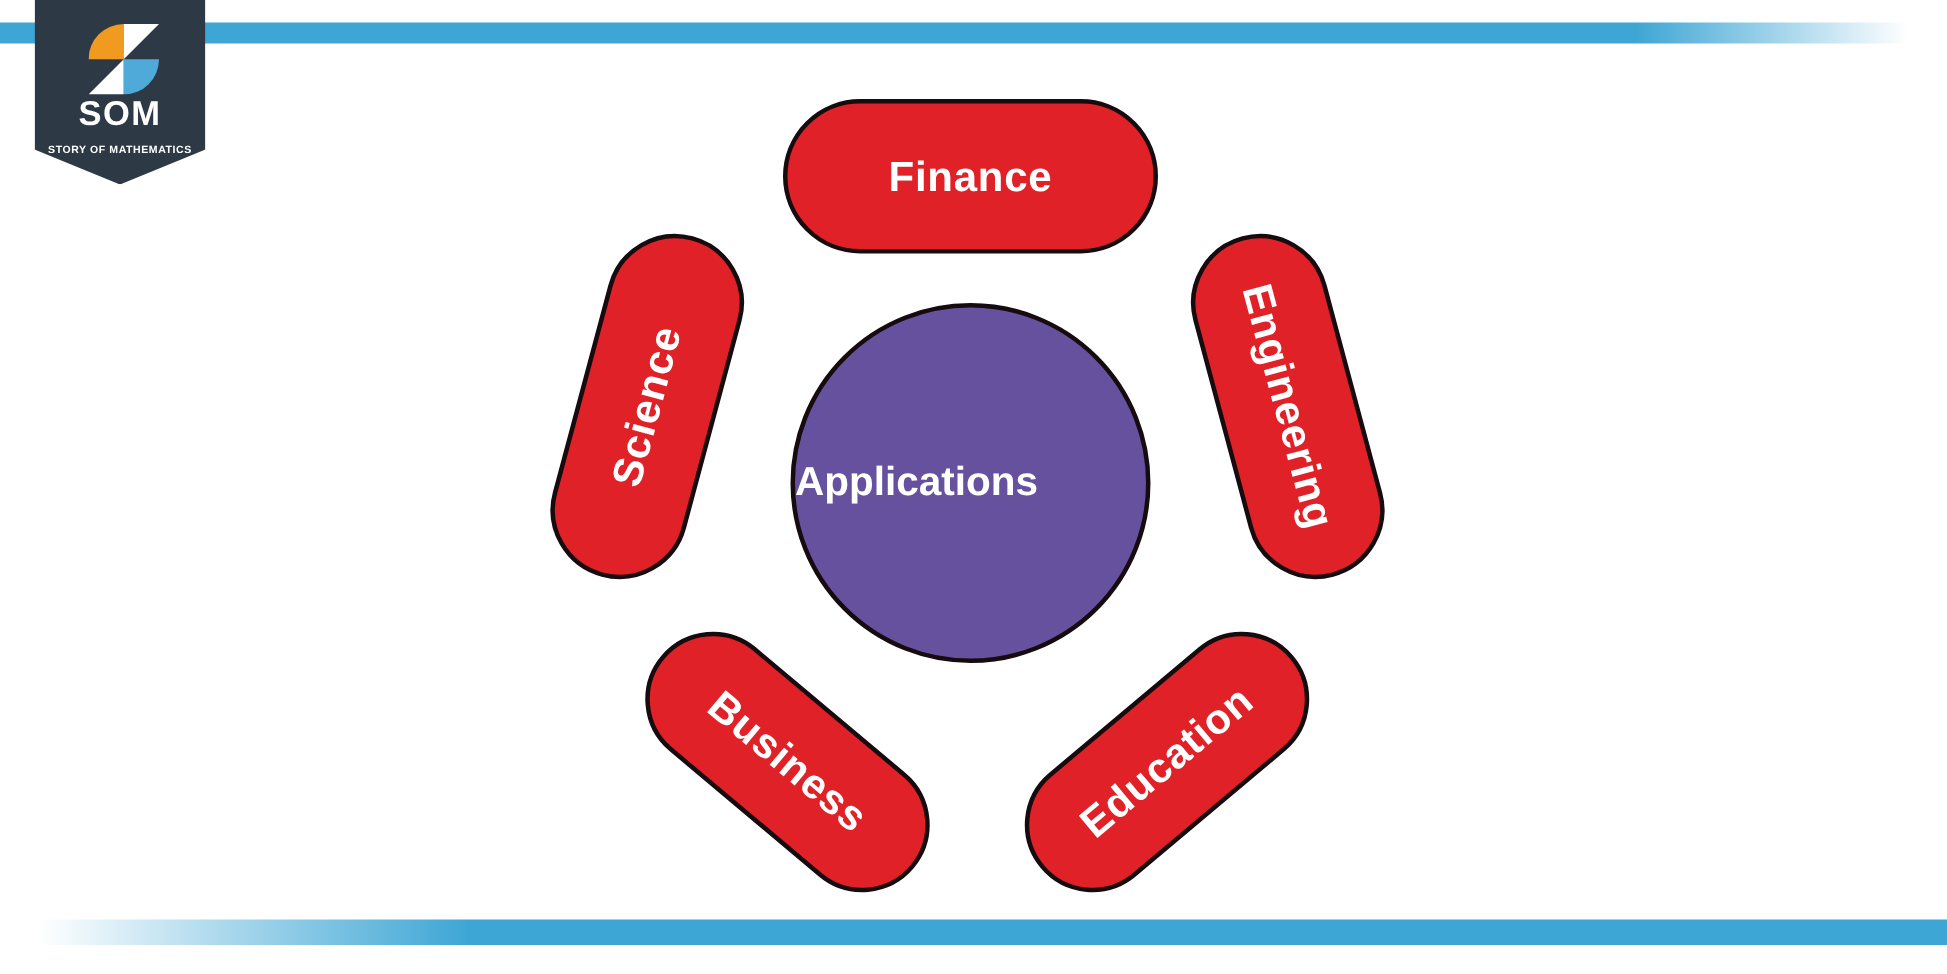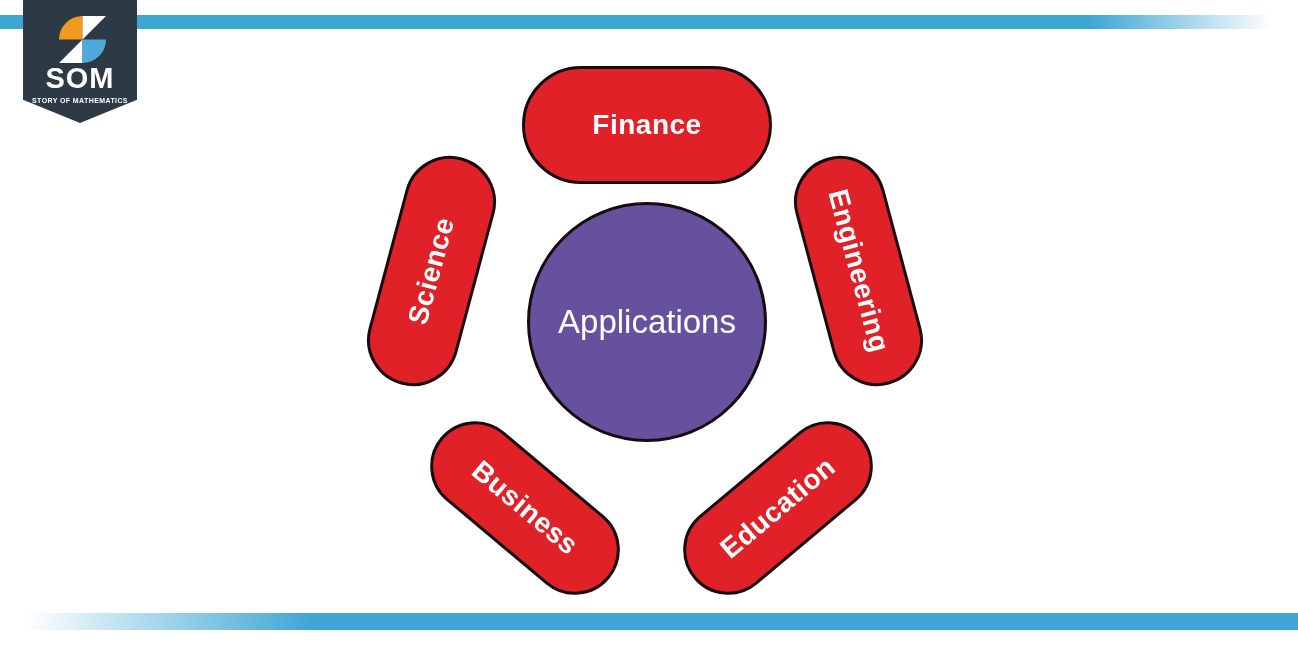--- a/index.html
+++ b/index.html
@@ -46,21 +46,21 @@
     position: absolute;
     left: 36px; top: 16px;
     width: 47px; height: 47px;
   }
   .badge .acronym {
     position: absolute;
     top: 64px; left: 0;
     width: 100%;
     text-align: center;
     color: var(--text-white, #fff);
-    font-size: 29px;
+    font-size: 23px;
     font-weight: bold;
     letter-spacing: 1px;
     line-height: 1;
   }
   .badge .tagline {
     position: absolute;
     top: 97px; left: 0;
     width: 100%;
     text-align: center;
     color: var(--text-white, #fff);
@@ -74,43 +74,42 @@
   
   .center-node {
     position: absolute;
     left: 527px; top: 202px;
     width: 240px; height: 240px;
     border-radius: 50%;
     background: var(--center-purple, #66519F);
     border: 3px solid var(--node-outline, #160B0E);
     display: flex;
     align-items: center;
-    justify-content: center;
     text-align: center;
     color: var(--text-white, #fff);
-    font-size: 33px;
-    font-weight: normal;
+    font-size: 27px;
+    font-weight: bold;
     line-height: 1.3;
   }
 
   
   .pill {
     position: absolute;
     background: var(--node-red, #E02127);
     border: 3px solid var(--node-outline, #160B0E);
     border-radius: 999px;
     display: flex;
     align-items: center;
     justify-content: center;
     color: var(--text-white, #fff);
     font-size: 28px;
     font-weight: bold;
     letter-spacing: 0.5px;
   }
-  .pill-finance     { left: 522px; top: 66px;  width: 250px; height: 118px; }
+  .pill-finance     { left: 522px; top: 66px;  width: 250px; height: 103px; }
   .pill-science     { left: 314px; top: 225px; width: 235px; height: 92px; transform: rotate(-75deg); }
   .pill-engineering { left: 741px; top: 225px; width: 235px; height: 92px; transform: rotate(75deg); }
   .pill-business    { left: 415px; top: 463px; width: 220px; height: 90px; transform: rotate(40deg); }
   .pill-education   { left: 668px; top: 463px; width: 220px; height: 90px; transform: rotate(-40deg); }
 </style>
 </head>
 <body>
 
 <div class="stage">
 

